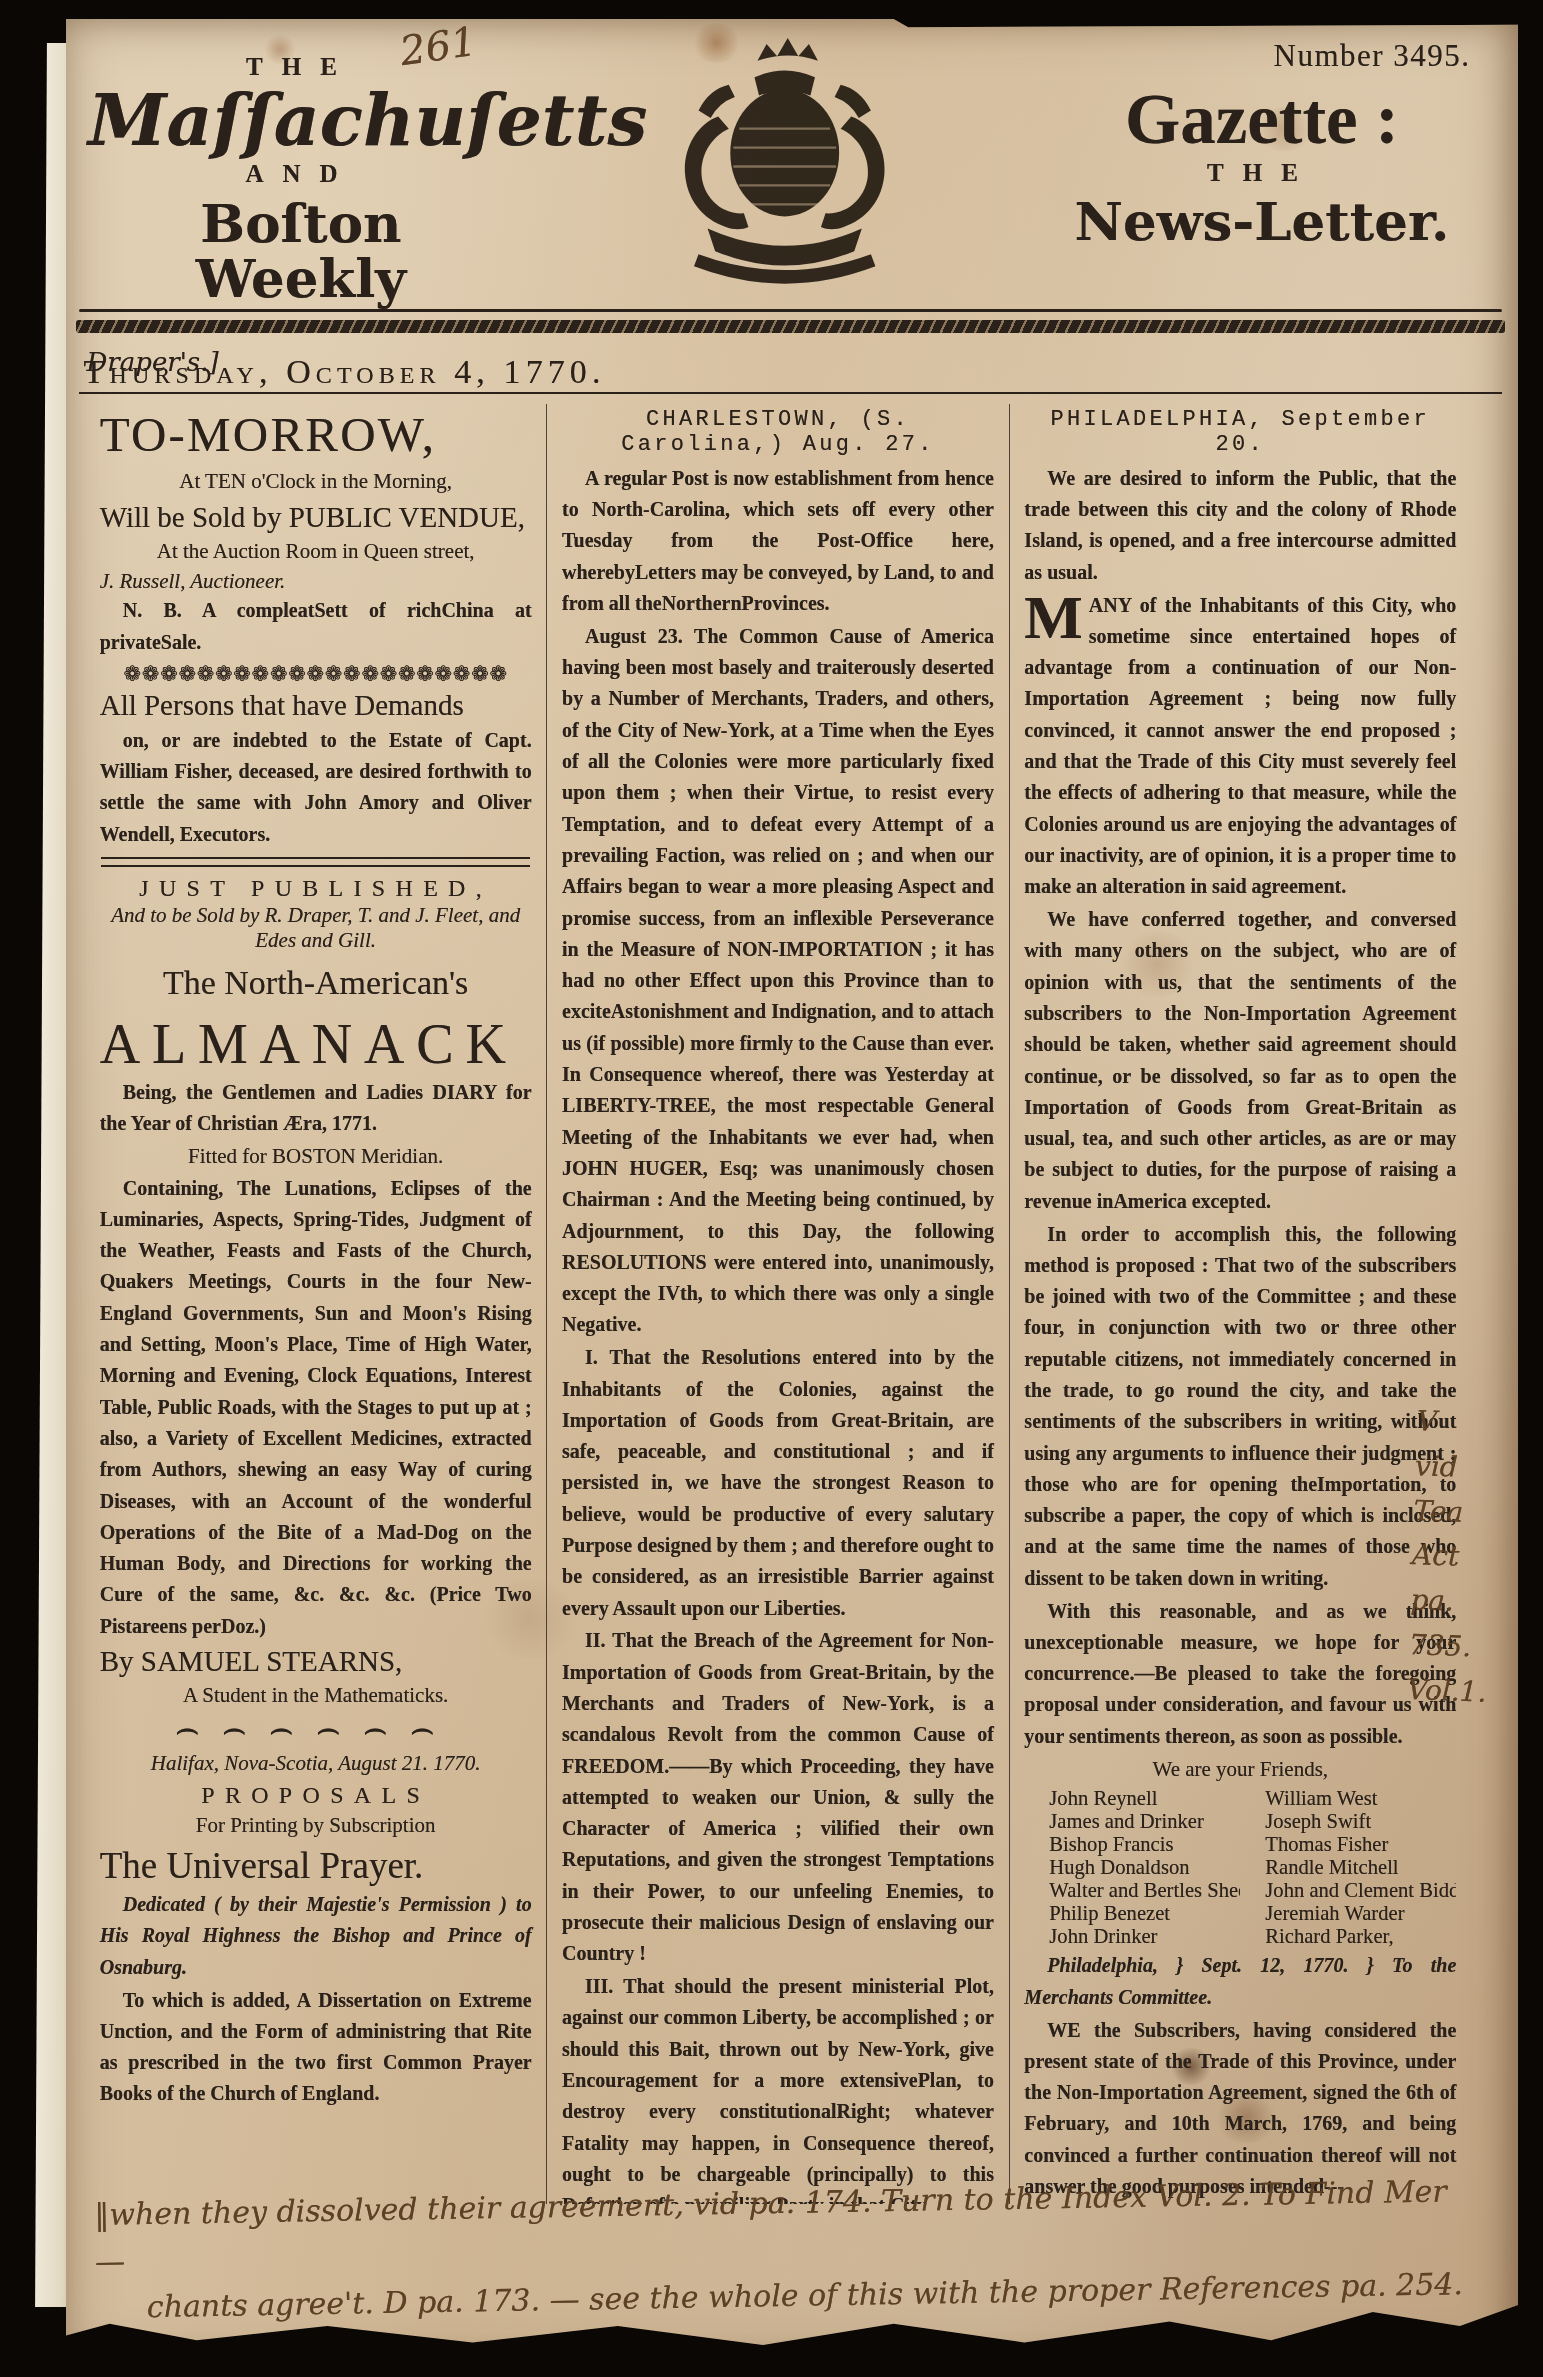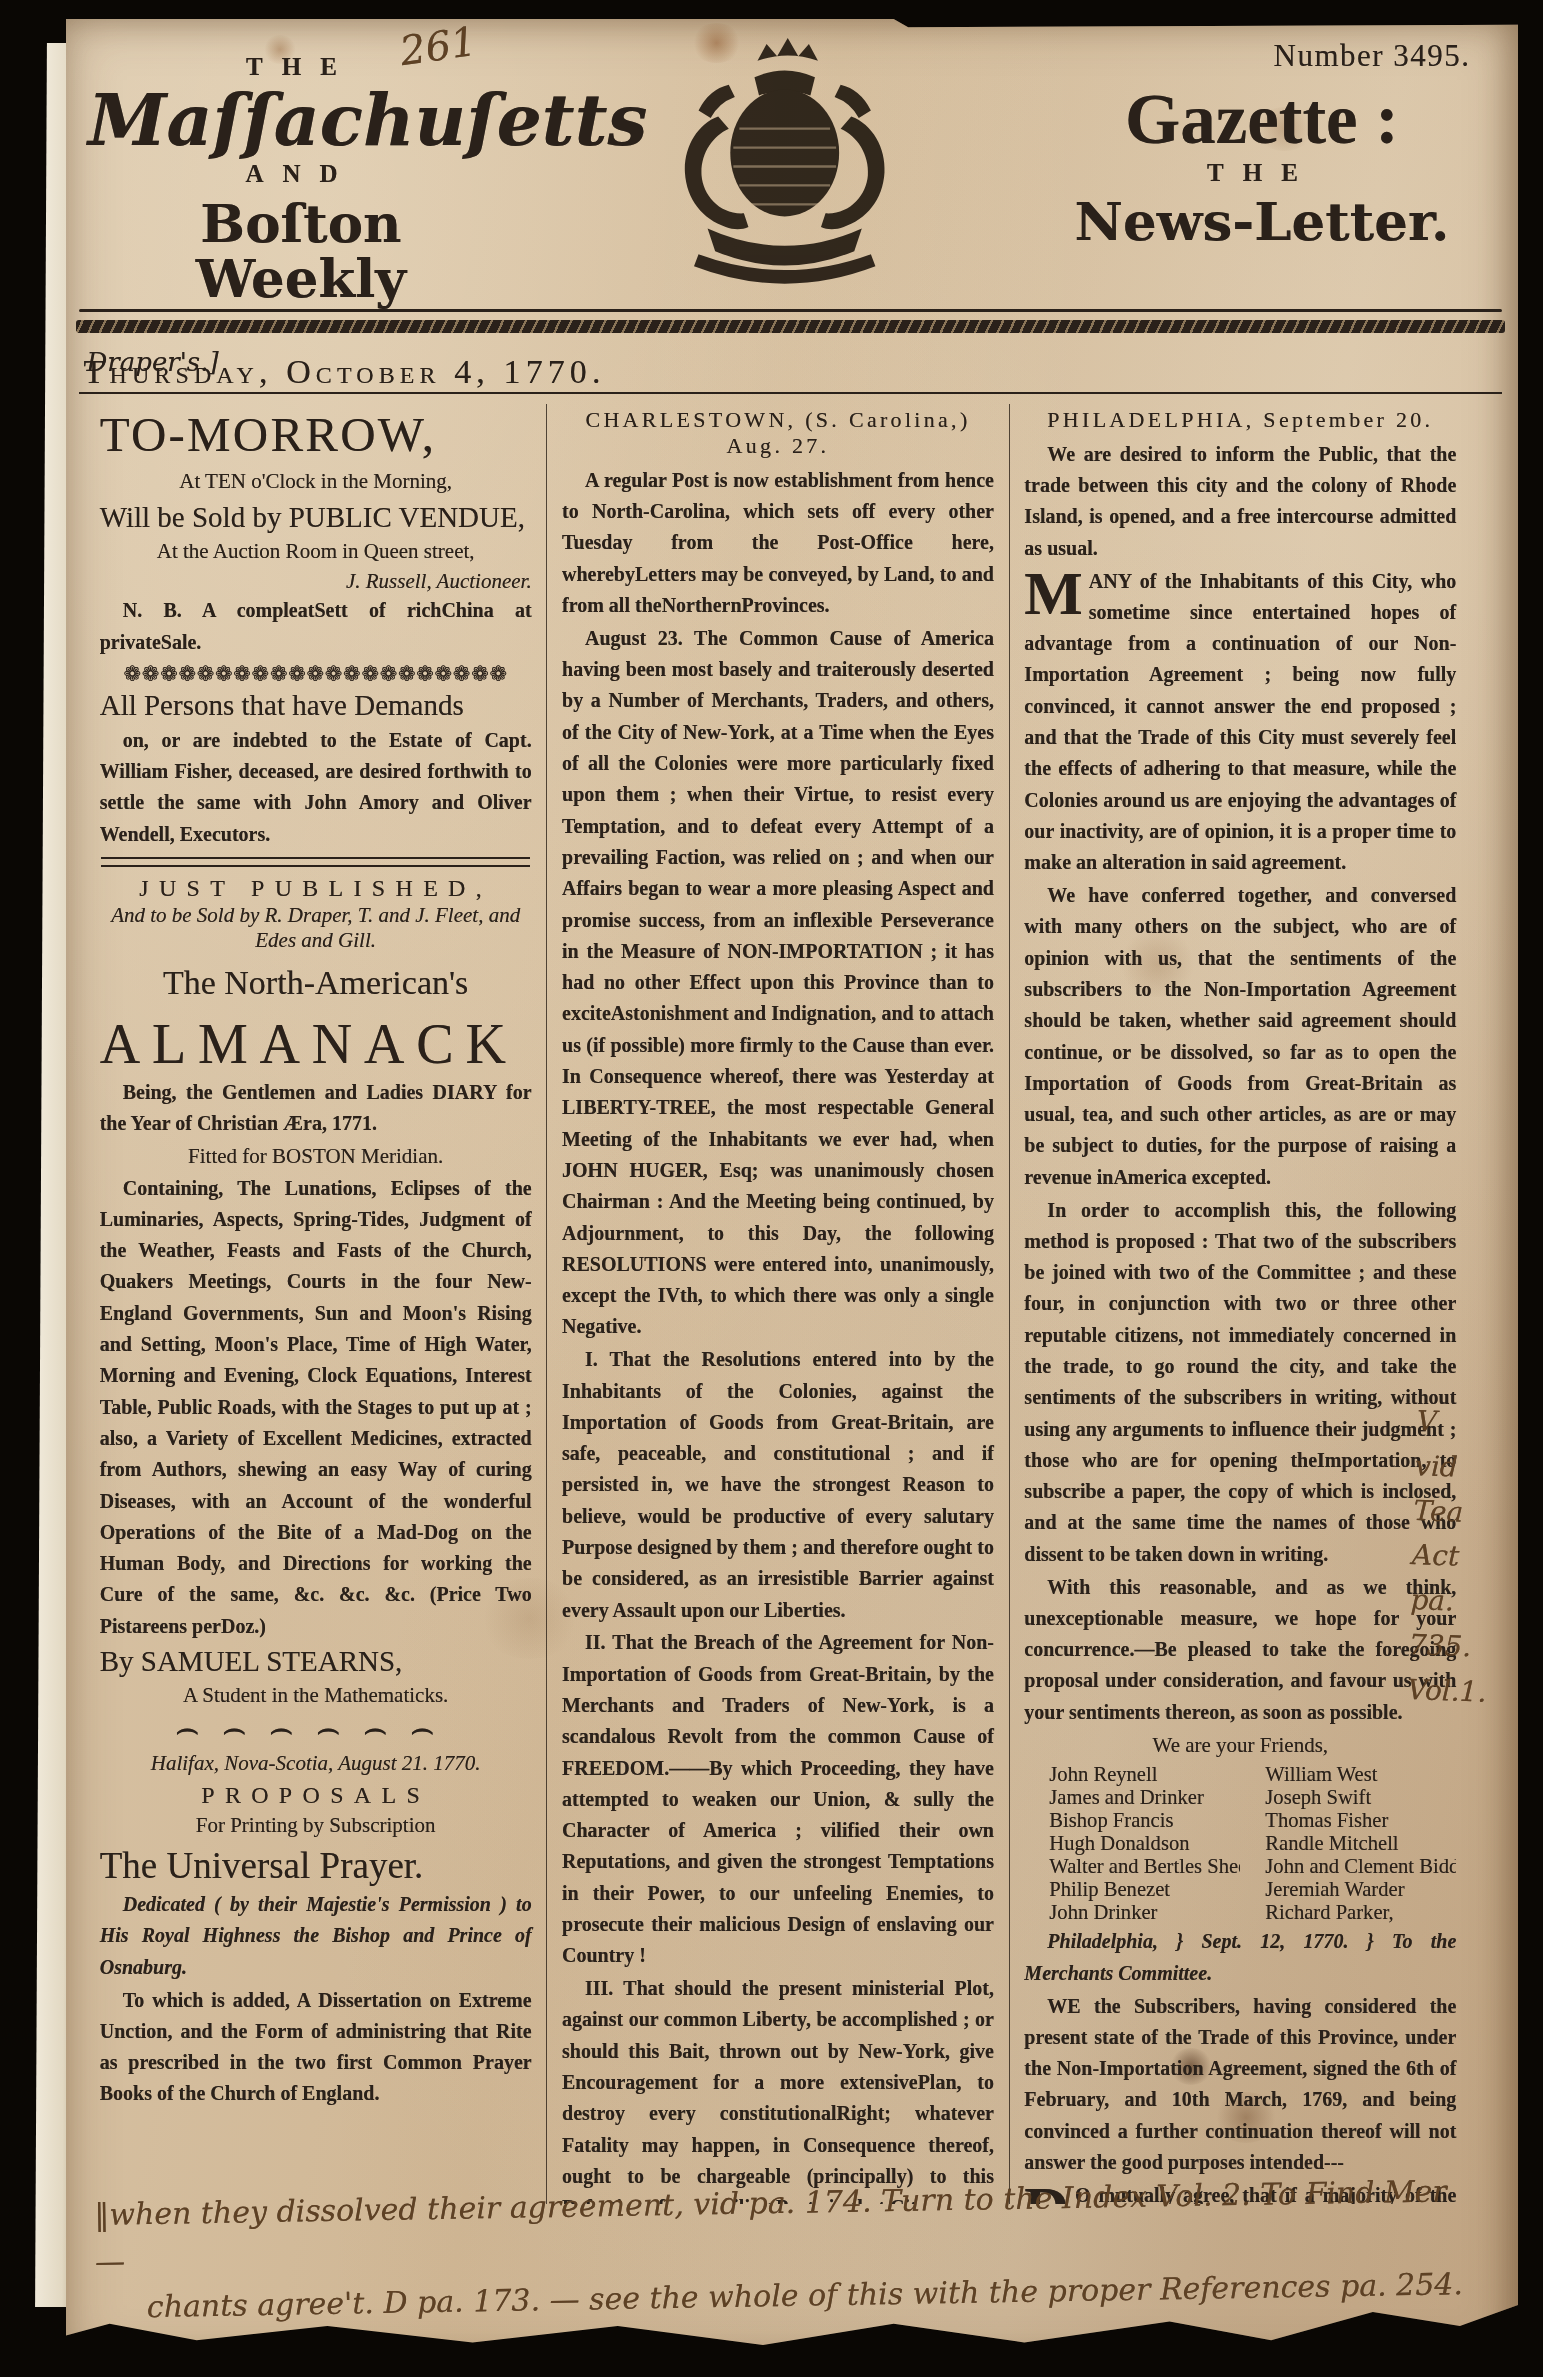--- a/index.html
+++ b/index.html
@@ -58,27 +58,27 @@
     display:flex;overflow:hidden;
   }
   .col{flex:1 1 0;padding:1.5px 14.7px 0 14.7px;overflow:hidden;}
   .col + .col{border-left:1.5px solid rgba(44,34,24,.8);}
   .b-para,.b-para-italic{font-size:20px;line-height:1.565;text-align:justify;text-indent:1.15em;margin:0 0 1.5px 0;font-weight:bold;}
   .b-para-italic{font-style:italic;}
   .b-center{text-align:center;font-size:21px;line-height:1.5;margin:0 0;}
   .b-center.sz-m2{font-size:34px;margin-top:4.4px;}
   .b-center-caps{text-align:center;font-size:24px;letter-spacing:10.3px;margin:5.9px 0 1.5px;}
   .b-center-italic{text-align:center;font-style:italic;font-size:21px;margin:1.5px 0;}
-  .b-right{text-align:right;font-size:21px;font-style:italic;margin:1.5px 0;}
+  .b-right{text-align:left;font-size:21px;font-style:italic;margin:1.5px 0;}
   .b-display{text-align:left;line-height:1.12;margin:2.9px 0;}
   .b-display.sz-xl{font-size:49px;letter-spacing:2.2px;}
   .b-display.sz-l{font-size:37px;}
   .b-display.sz-m{font-size:29px;}
   .b-display.sz-xxl{font-size:56px;letter-spacing:11.8px;margin:4.4px 0 1.5px;}
-  .b-section-head{text-align:center;font-size:22px;letter-spacing:3.3px;margin:1.5px 0 5.9px;}
+  .b-section-head{text-align:center;font-size:22px;letter-spacing:3.3px;margin:1.5px 0 5.9px;font-family:Liberation Mono, monospace;}
   .b-rule{height:5.9px;border-top:2.2px solid #2a211a;border-bottom:2.2px solid #2a211a;margin:7.4px 1.5px;}
   .b-ornament{text-align:center;font-family:"DejaVu Sans",sans-serif;overflow:hidden;white-space:nowrap;}
   .orn-flowers{font-size:21px;letter-spacing:0.7px;margin:4.4px 0 1.5px;}
   .orn-braces{font-size:38px;letter-spacing:22px;line-height:.72;height:32px;margin:2.9px 0 4.4px;}
   .b-names{font-size:20.6px;margin:1.5px 0 2.9px;}
   .names-row{display:flex;}
   .names-row span{width:50%;padding-left:25px;white-space:nowrap;overflow:hidden;}
   .dropcap{float:left;font-size:62px;line-height:.8;padding:3.7px 5.9px 0 0;}
   
   .hand{font-family:"DejaVu Serif",serif;font-style:italic;color:#5e4124;}

